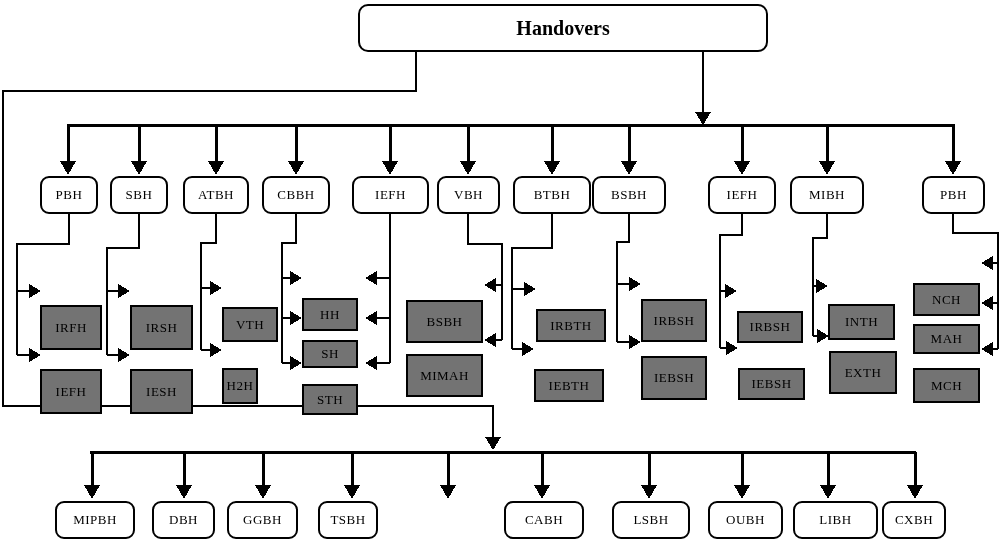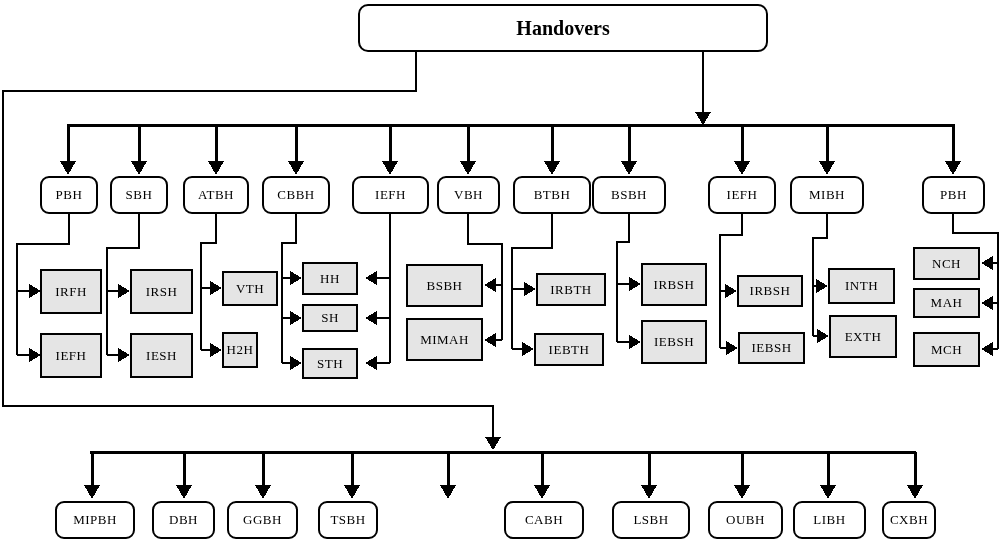--- a/index.html
+++ b/index.html
@@ -18,25 +18,26 @@
     border-radius:9px;
     background:#fff;
     display:flex;align-items:center;justify-content:center;
     font-size:13px;letter-spacing:0.5px;
     box-sizing:border-box;
     z-index:2;
   }
   .leaf{
     position:absolute;
     border:2px solid #000;
-    background:#e5e5e5;
+    background:#737373;
     display:flex;align-items:center;justify-content:center;
     font-size:13px;letter-spacing:0.5px;
     box-sizing:border-box;
     z-index:2;
+    margin-top:36px;
   }
   .root{
     position:absolute;
     left:358px;top:4px;width:410px;height:48px;
     border:2px solid #000;border-radius:10px;background:#fff;
     display:flex;align-items:center;justify-content:center;
     font-size:20px;font-weight:bold;
     box-sizing:border-box;
     z-index:2;
   }
@@ -218,16 +219,16 @@
   <div class="leaf" style="left:913px;top:288px;width:67px;height:30px">MAH</div>
   <div class="leaf" style="left:913px;top:332px;width:67px;height:35px">MCH</div>
 
   <div class="rnode" style="left:55px;top:501px;width:80px;height:38px">MIPBH</div>
   <div class="rnode" style="left:152px;top:501px;width:63px;height:38px">DBH</div>
   <div class="rnode" style="left:227px;top:501px;width:71px;height:38px">GGBH</div>
   <div class="rnode" style="left:318px;top:501px;width:60px;height:38px">TSBH</div>
   <div class="rnode" style="left:504px;top:501px;width:80px;height:38px">CABH</div>
   <div class="rnode" style="left:612px;top:501px;width:78px;height:38px">LSBH</div>
   <div class="rnode" style="left:708px;top:501px;width:75px;height:38px">OUBH</div>
-  <div class="rnode" style="left:793px;top:501px;width:73px;height:38px">LIBH</div>
-  <div class="rnode" style="left:882px;top:501px;width:54px;height:38px">CXBH</div>
+  <div class="rnode" style="left:793px;top:501px;width:85px;height:38px">LIBH</div>
+  <div class="rnode" style="left:882px;top:501px;width:64px;height:38px">CXBH</div>
 
 </div>
 
 </body></html>

